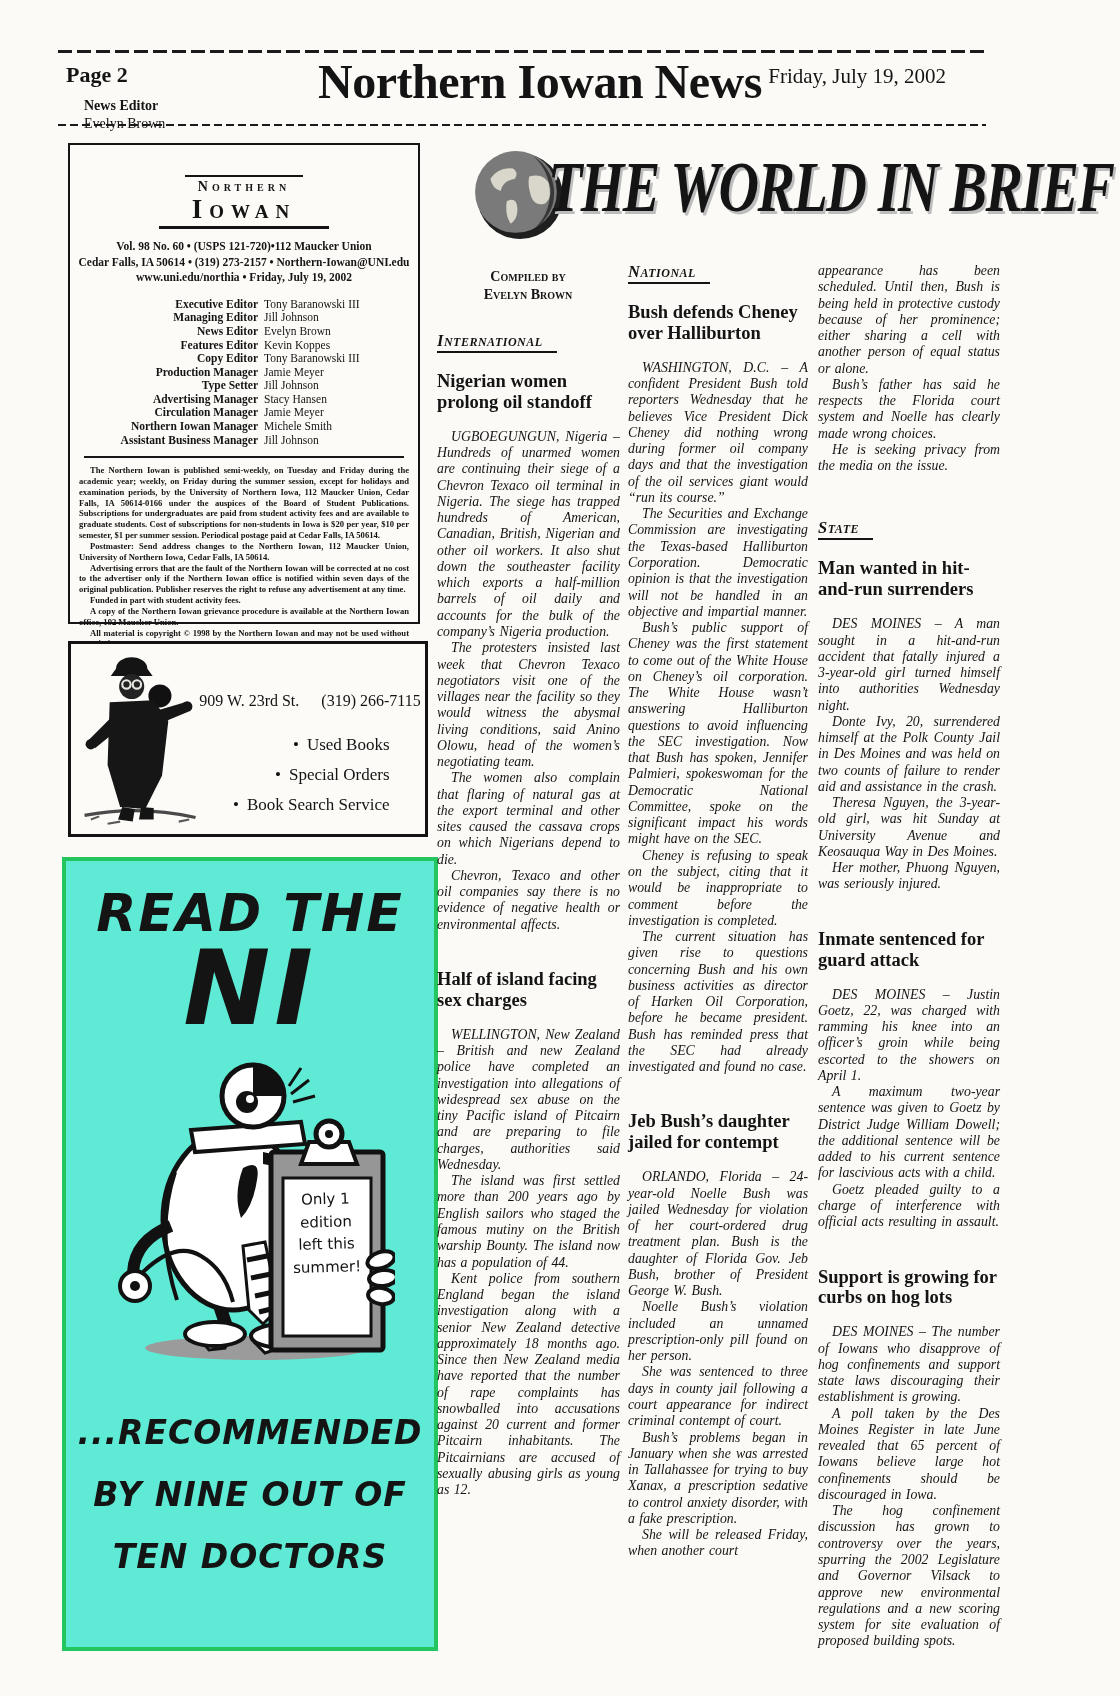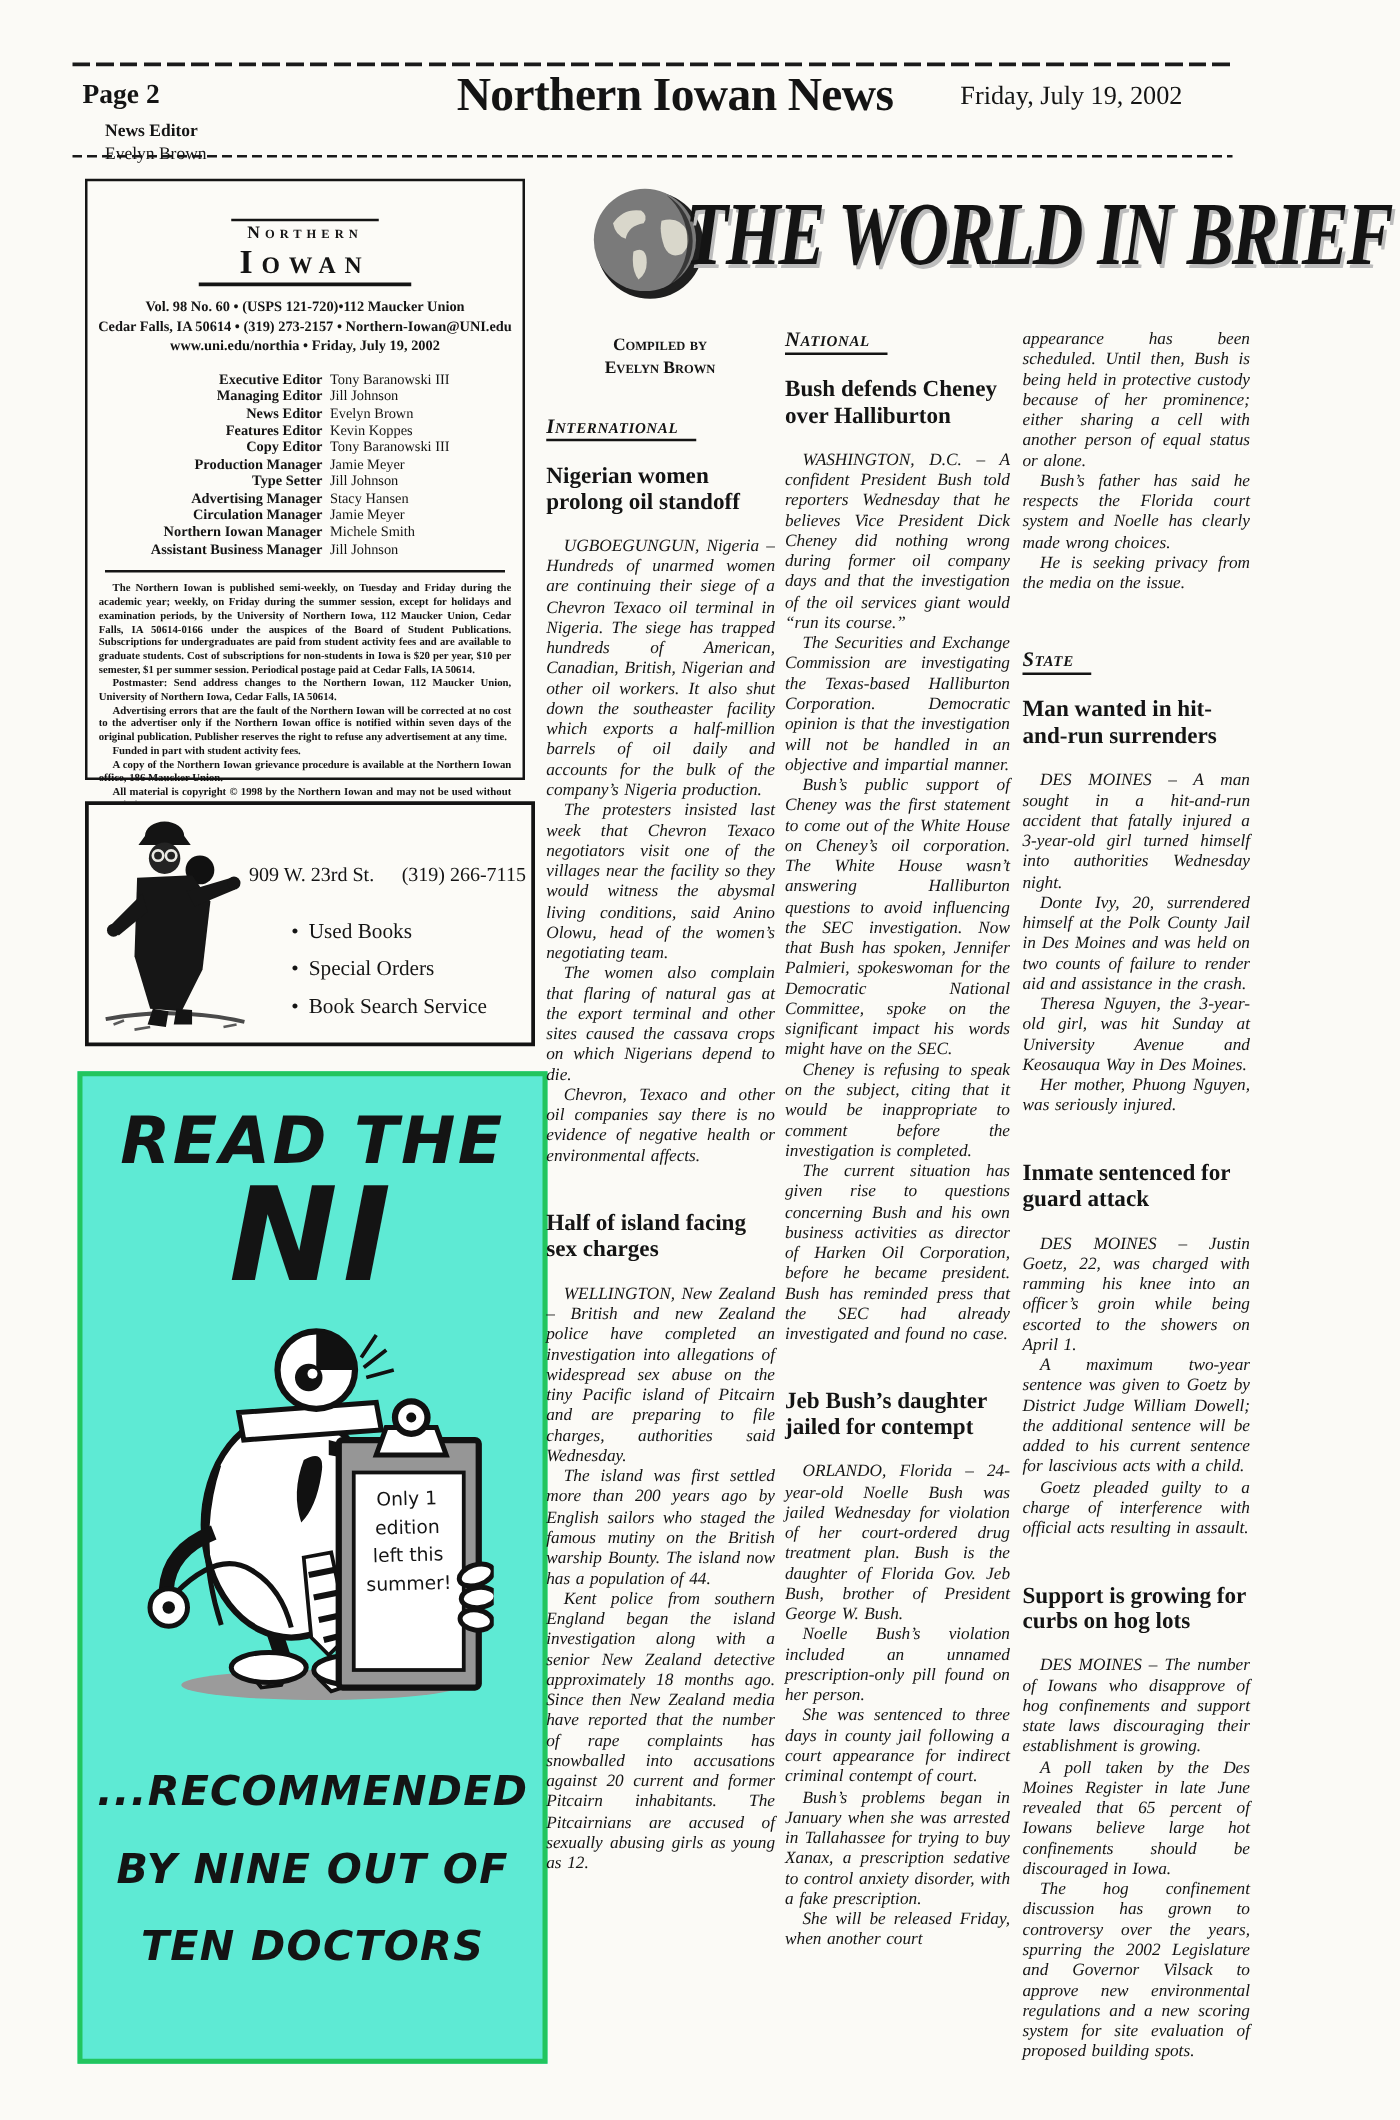--- a/index.html
+++ b/index.html
@@ -9,42 +9,42 @@
     font-family:"Liberation Serif", serif;
     overflow:hidden;
   }
   
   .rule-a{position:absolute;height:3px;background:repeating-linear-gradient(90deg,#1a1a1a 0 14px,transparent 14px 19px);}
   .rule-b{position:absolute;height:2px;background:repeating-linear-gradient(90deg,#1a1a1a 0 8px,transparent 8px 12px);}
   
   .ph-page{position:absolute;left:66px;top:62px;font-size:22px;font-weight:bold;}
   .ph-role{position:absolute;left:84px;top:98px;font-size:14px;font-weight:bold;}
   .ph-name{position:absolute;left:84px;top:116px;font-size:14px;}
-  .ph-title{position:absolute;left:300px;top:54px;width:480px;text-align:center;font-size:38px;font-weight:bold;letter-spacing:-0.5px;}
+  .ph-title{position:absolute;left:300px;top:54px;width:480px;text-align:center;font-size:48px;font-weight:bold;letter-spacing:-0.5px;}
   .ph-date{position:absolute;left:700px;top:64px;width:246px;text-align:right;font-size:21px;}
   
   .masthead{position:absolute;left:68px;top:143px;width:352px;height:481px;border:2px solid #151515;background:#fcfbf7;padding-top:30px;box-sizing:border-box;}
   .logo-rule-top{width:118px;height:2px;background:#141414;margin:0 auto 2px;}
   .logo-n{text-align:center;font-variant:small-caps;font-weight:bold;font-size:14px;letter-spacing:4px;}
   .logo-i{text-align:center;font-variant:small-caps;font-weight:bold;font-size:27px;letter-spacing:7px;line-height:1.05;}
   .logo-rule-bot{width:170px;height:3px;background:#141414;margin:3px auto 0;}
   .mh-info{margin-top:10px;text-align:center;font-weight:bold;font-size:11.5px;line-height:1.35;}
   .staff-grid{display:grid;grid-template-columns:180px auto;column-gap:6px;margin-top:12px;padding:0 8px;font-size:11.5px;line-height:1.18;}
   .staff-role{text-align:right;font-weight:bold;}
   .staff-name{text-align:left;}
   .legal-rule{height:2px;background:#161616;margin:9px 14px 7px;}
   .fineprint{padding:0 9px;}
   .fineprint p{margin:0;font-size:8.6px;font-weight:bold;line-height:1.26;text-align:justify;text-indent:11px;}
   
   .books-ad{position:absolute;left:68px;top:641px;width:354px;height:190px;border:3px solid #131313;background:#fcfbf7;box-sizing:content-box;}
   .books-man{position:absolute;left:4px;top:8px;width:128px;height:178px;}
   .books-title{position:absolute;left:120px;top:8px;width:234px;text-align:center;font-size:29px;letter-spacing:0.5px;}
   .books-addr{position:absolute;left:126px;top:48px;width:226px;text-align:center;font-size:16px;}
   .books-addr .sp{display:inline-block;width:22px;}
-  .books-list{position:absolute;left:162px;top:86px;margin:0;padding:0;list-style:none;font-size:17px;line-height:1.75;}
+  .books-list{position:absolute;left:162px;top:86px;margin:0;padding:0;list-style:none;font-size:17px;line-height:1.75;text-align:right;}
   .books-list .bullet{margin-right:8px;}
   
   .ni-ad{position:absolute;left:62px;top:857px;width:368px;height:786px;border:4px solid #22c55e;background:#5eead4;box-sizing:content-box;font-family:"DejaVu Sans",sans-serif;}
   .ni-line1{margin-top:26px;text-align:center;font-size:52px;font-weight:800;font-style:italic;letter-spacing:2px;line-height:1;}
   .ni-line2{text-align:center;font-size:104px;font-weight:800;font-style:italic;line-height:0.95;letter-spacing:4px;}
   .cartoon{position:relative;width:290px;height:306px;margin:18px auto 0;}
   .cartoon svg{position:absolute;left:0;top:0;width:290px;height:306px;}
   .sign{position:absolute;left:178px;top:132px;width:88px;height:148px;text-align:center;font-size:15px;line-height:1.5;transform:rotate(-1.5deg);font-family:"DejaVu Sans",sans-serif;}
   .ni-footer{margin-top:40px;text-align:center;font-size:33px;font-weight:800;font-style:italic;line-height:1.88;letter-spacing:1px;}
   
@@ -106,21 +106,21 @@
         <div class="staff-name">Michele Smith</div>
         <div class="staff-role">Assistant Business Manager</div>
         <div class="staff-name">Jill Johnson</div>
       </div>
     <div class="legal-rule"></div>
     <div class="fineprint">
         <p>The Northern Iowan is published semi-weekly, on Tuesday and Friday during the academic year; weekly, on Friday during the summer session, except for holidays and examination periods, by the University of Northern Iowa, 112 Maucker Union, Cedar Falls, IA 50614-0166 under the auspices of the Board of Student Publications. Subscriptions for undergraduates are paid from student activity fees and are available to graduate students. Cost of subscriptions for non-students in Iowa is $20 per year, $10 per semester, $1 per summer session. Periodical postage paid at Cedar Falls, IA 50614.</p>
         <p>Postmaster: Send address changes to the Northern Iowan, 112 Maucker Union, University of Northern Iowa, Cedar Falls, IA 50614.</p>
         <p>Advertising errors that are the fault of the Northern Iowan will be corrected at no cost to the advertiser only if the Northern Iowan office is notified within seven days of the original publication. Publisher reserves the right to refuse any advertisement at any time.</p>
         <p>Funded in part with student activity fees.</p>
-        <p>A copy of the Northern Iowan grievance procedure is available at the Northern Iowan office, 186 Maucker Union.</p>
+        <p>A copy of the Northern Iowan grievance procedure is available at the Northern Iowan office, 192 Maucker Union.</p>
         <p>All material is copyright © 1998 by the Northern Iowan and may not be used without permission.</p>
       </div>
   </div>
 
   <div class="books-ad">
     <svg class="books-man" viewBox="0 0 120 170">
       <path d="M8 156 Q60 146 114 158" stroke="#4a4a4a" stroke-width="3" fill="none"></path>
       <path d="M14 160 l8 -3 M98 162 l10 -2 M30 164 l12 -2" stroke="#5a5a5a" stroke-width="2" fill="none"></path>
       <path d="M38 16 a15 11 0 0 1 30 0 l5 7 h-40 z" fill="#141414"></path>
       <circle cx="53" cy="33" r="12" fill="#232323"></circle>

